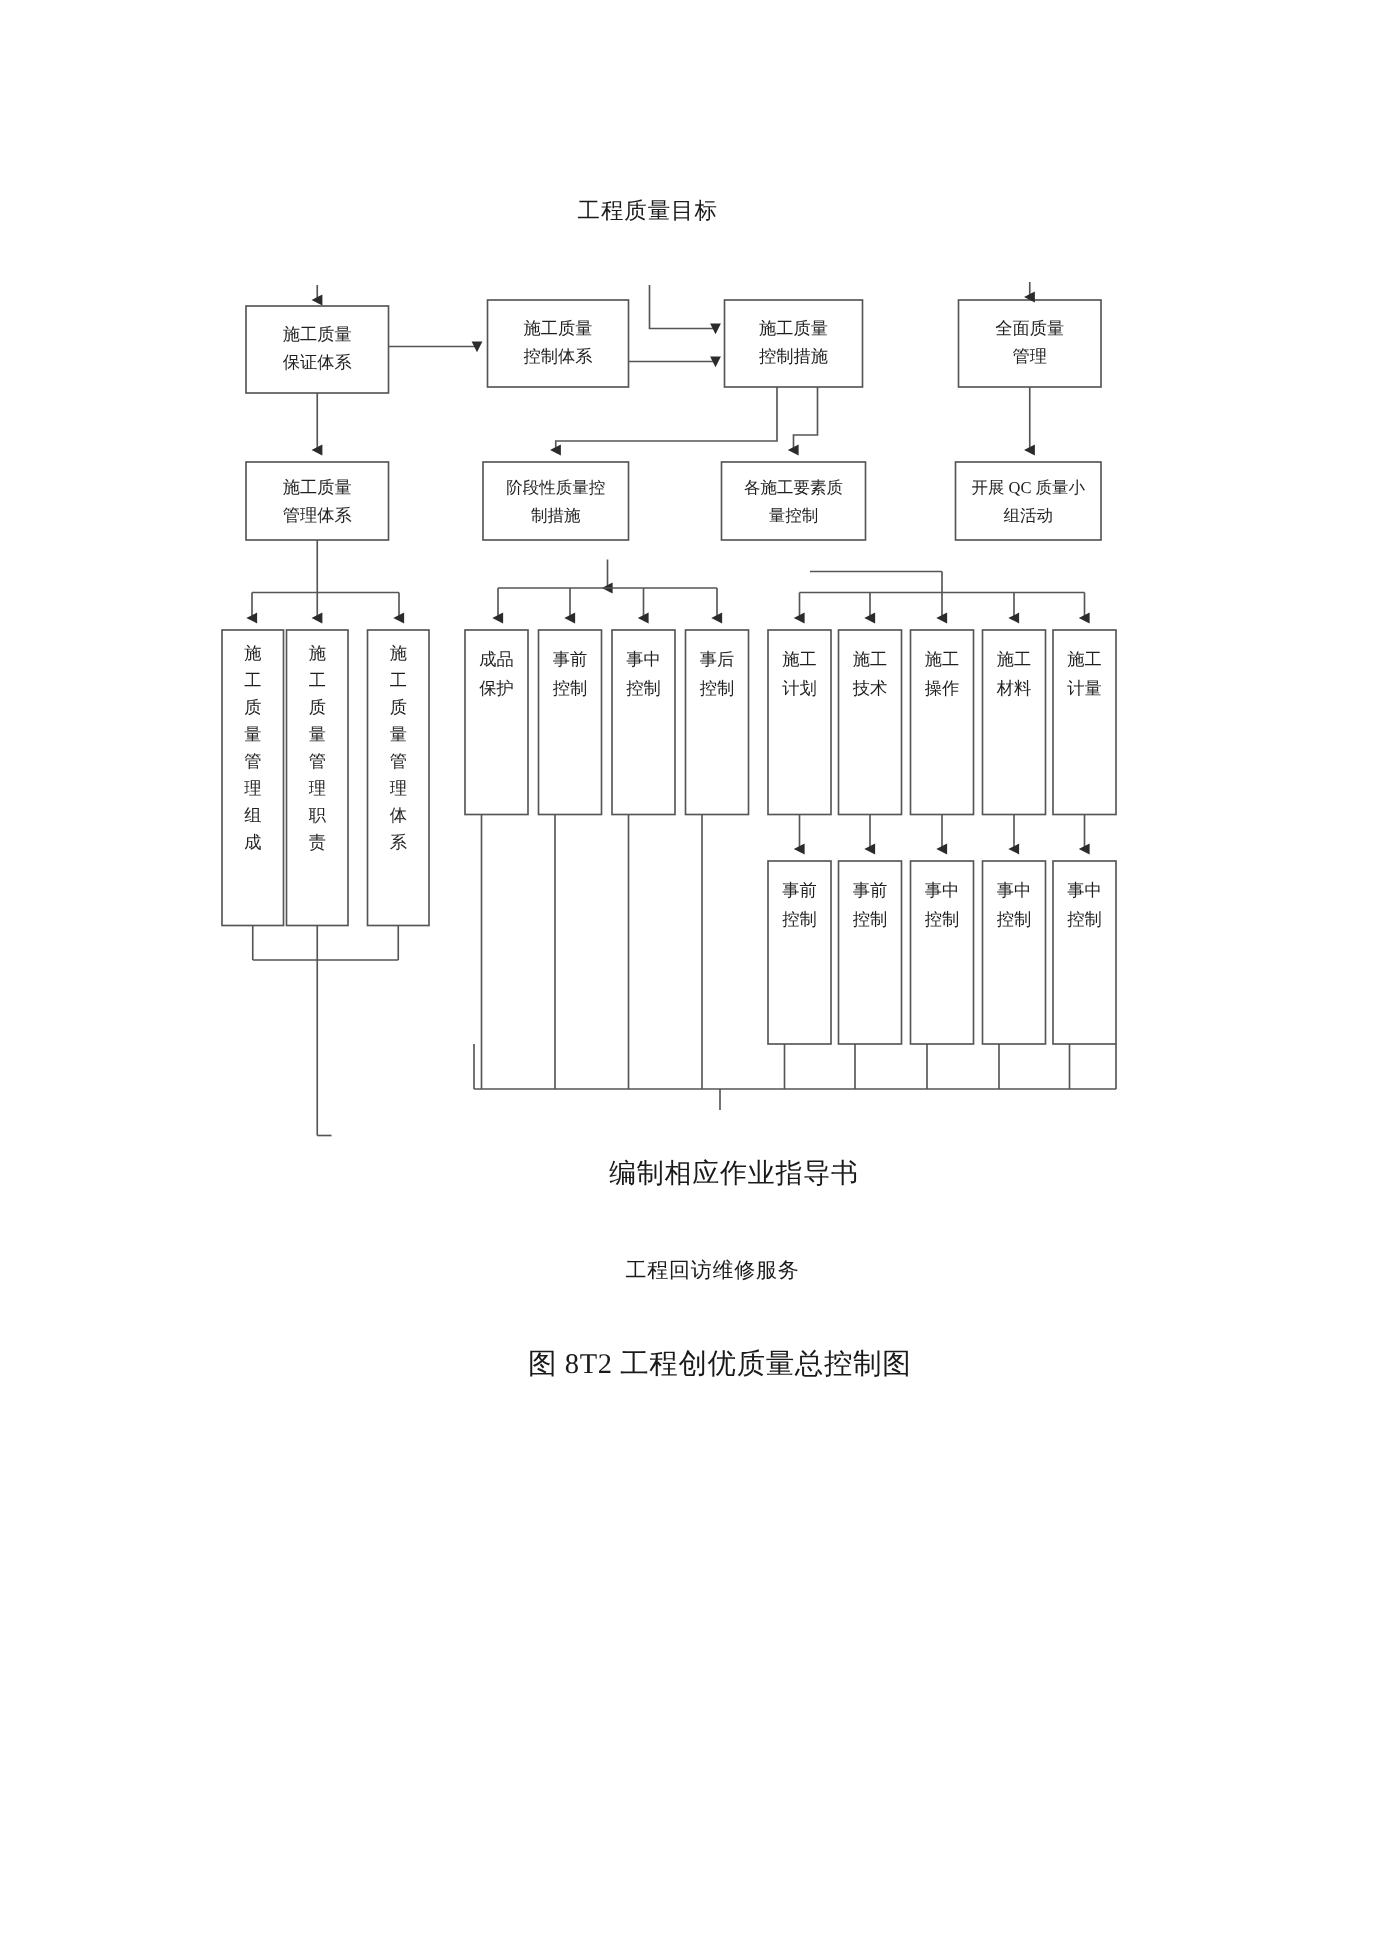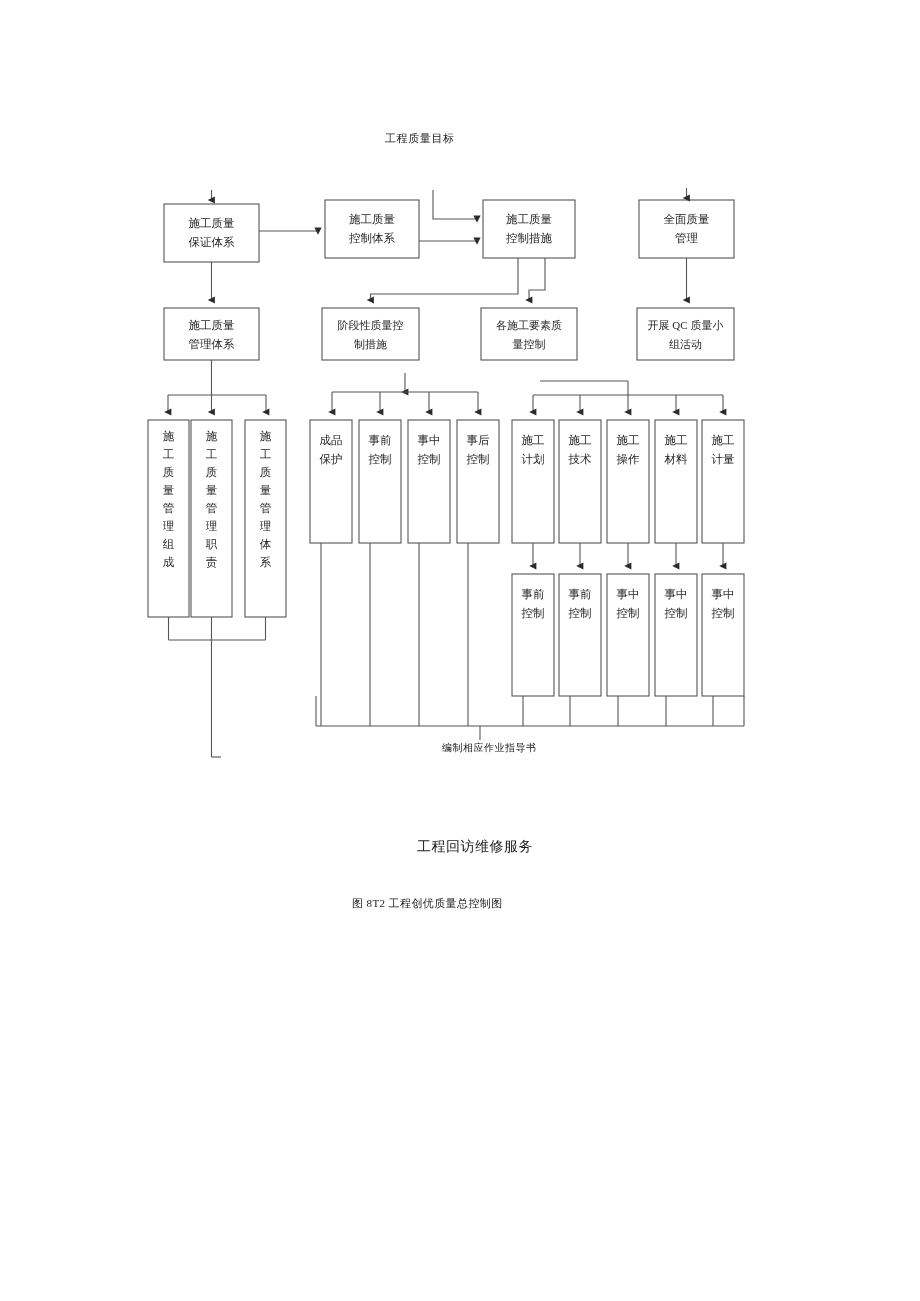--- a/index.html
+++ b/index.html
@@ -26,24 +26,24 @@
   .rect{fill:#ffffff;stroke:#555555;stroke-width:1.1;}
   .ln{stroke:#555555;stroke-width:1.1;fill:none;}
   .arrowhead{fill:#2b2b2b;}
 
   .caption-text,.free-text{
     position:absolute;
     font-family:"Liberation Serif","DejaVu Serif",serif;
     color:#1a1a1a;
     white-space:nowrap;
   }
-  #title-label{font-size:11px;left:385px;top:131px;letter-spacing:0.6px;}
-  #note1-label{font-size:10px;left:406px;top:741px;letter-spacing:0.5px;margin-left:36px;}
+  #title-label{font-size:15px;left:385px;top:131px;letter-spacing:0.6px;}
+  #note1-label{font-size:18px;left:406px;top:770px;letter-spacing:0.5px;}
   #note2-label{font-size:14px;left:417px;top:838px;letter-spacing:0.5px;}
-  #figure-caption{font-size:11px;left:352px;top:896px;letter-spacing:0.4px;font-weight:500;}
+  #figure-caption{font-size:19px;left:352px;top:896px;letter-spacing:0.4px;font-weight:500;}
 </style>
 </head>
 <body>
 
 <div class="page">
   <div class="diagram-wrap">
 
     <div class="free-text" id="title-label">工程质量目标</div>
 
     <svg class="flow" viewBox="0 0 920 1301">

